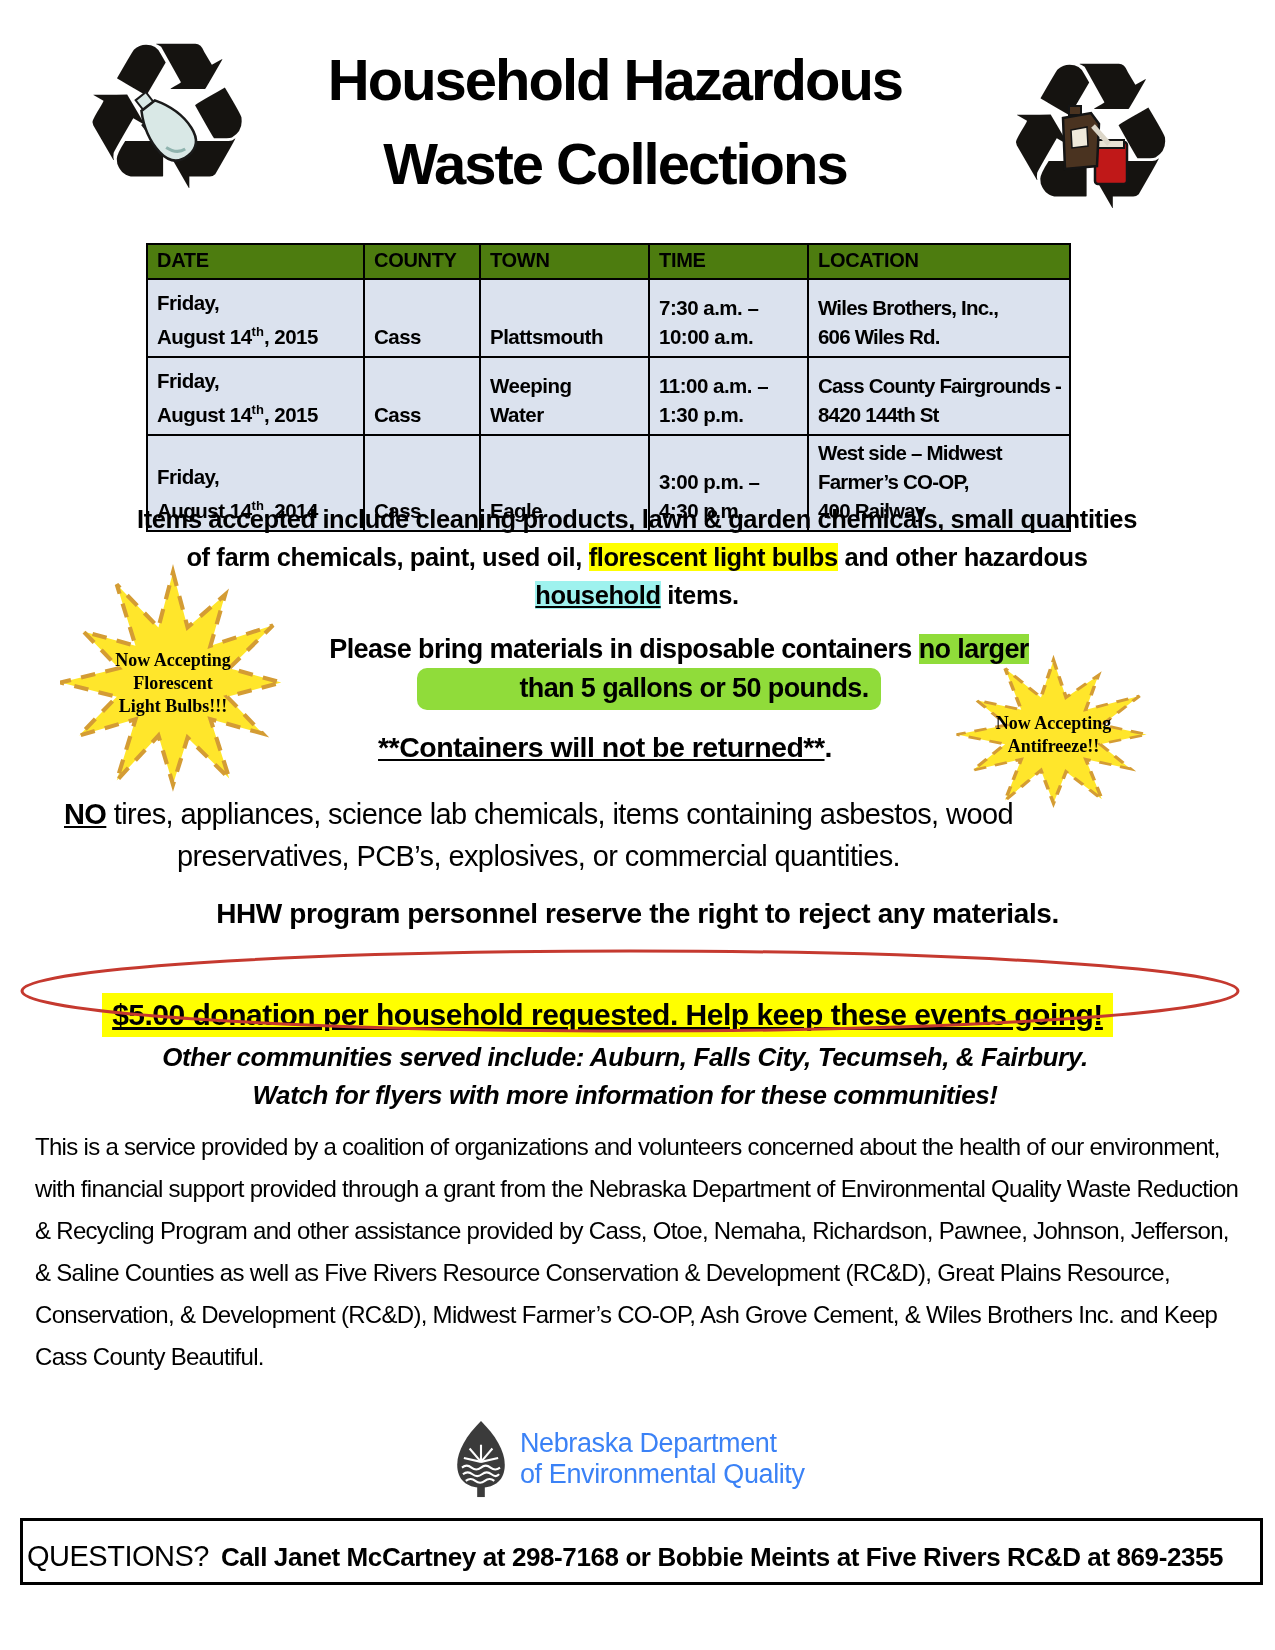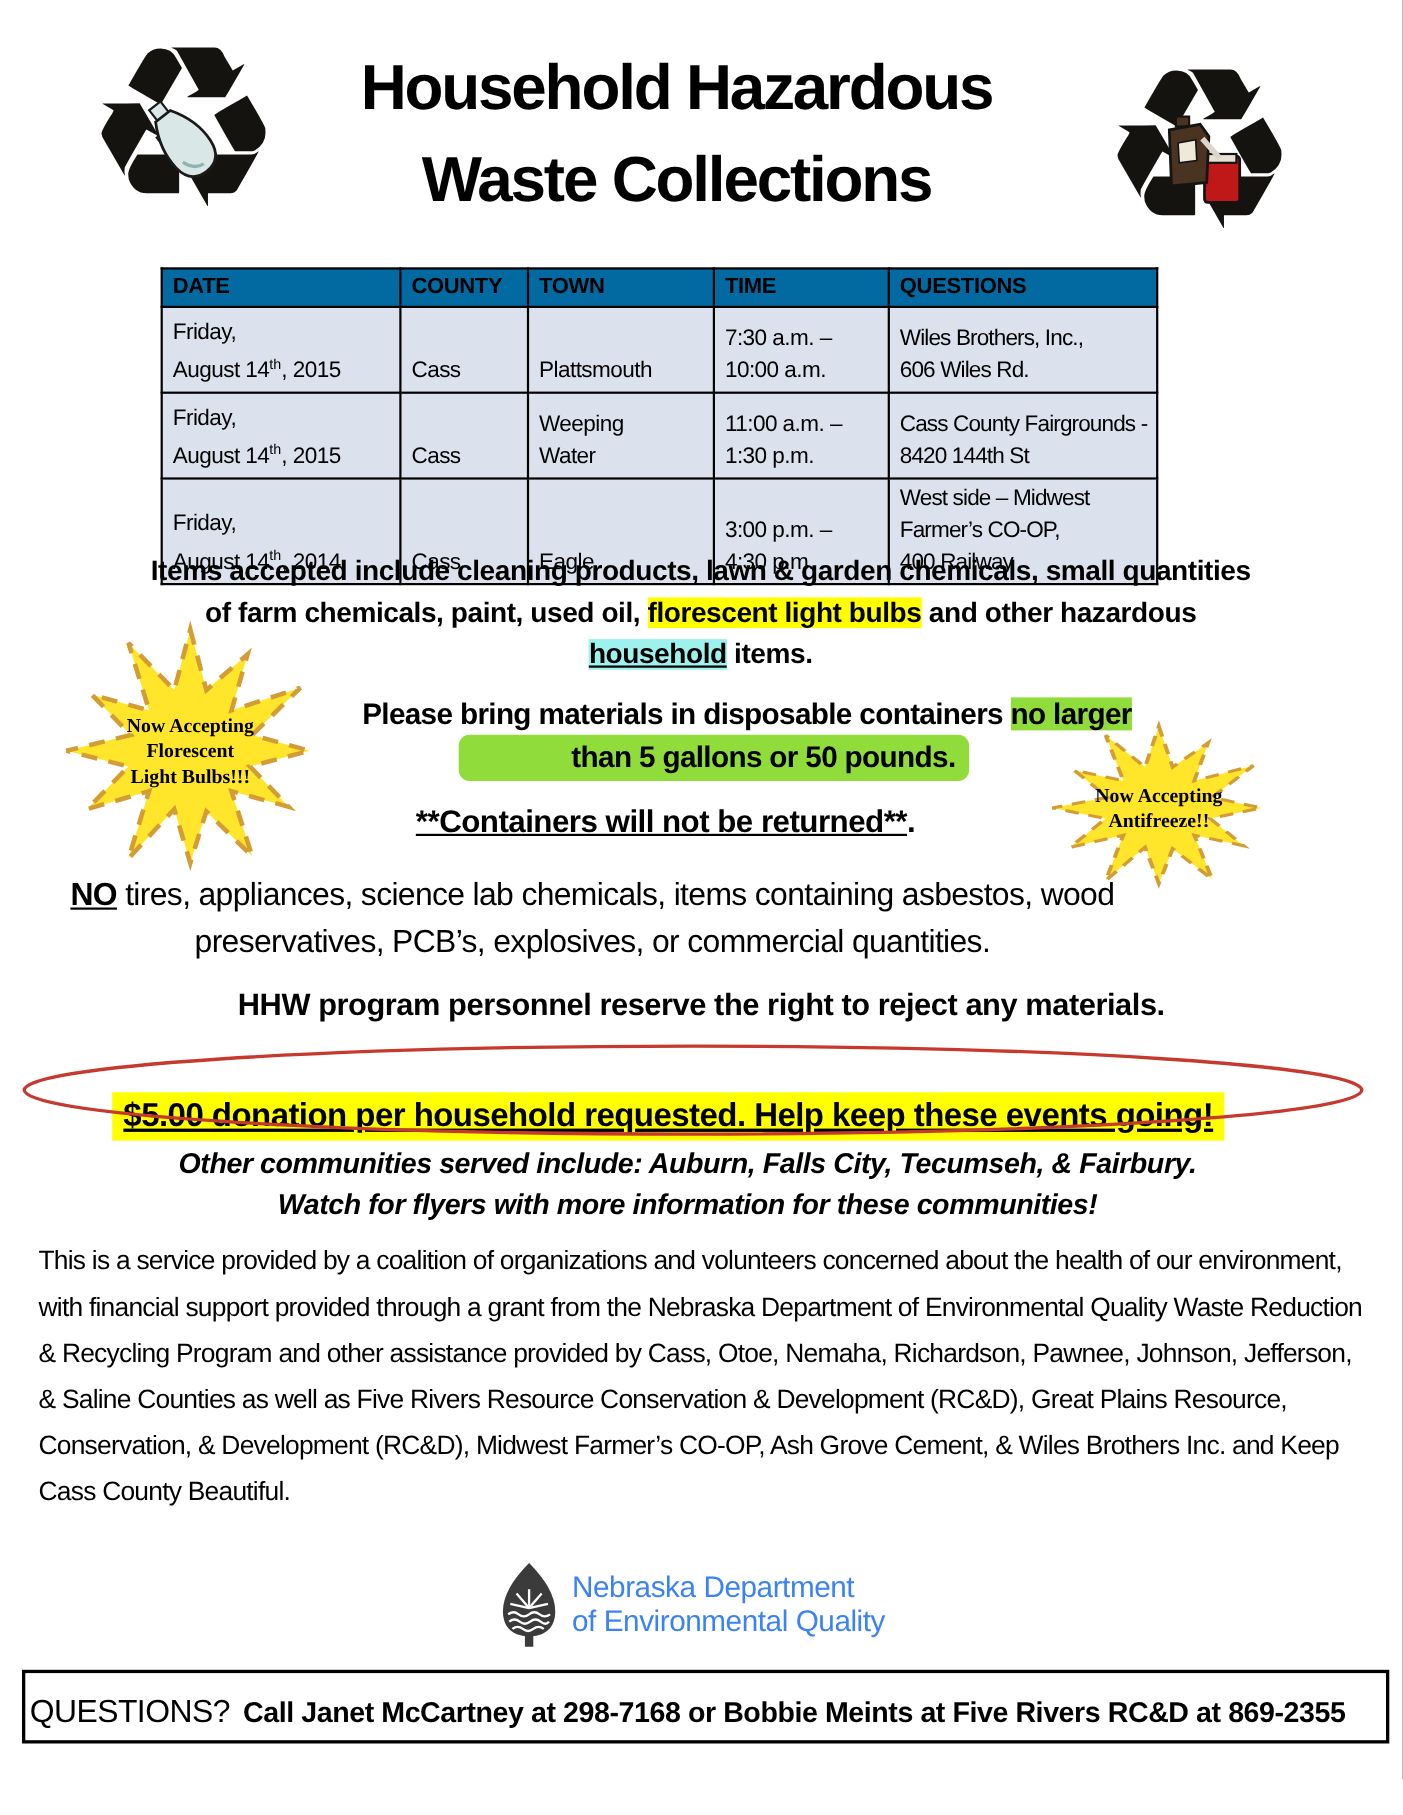--- a/index.html
+++ b/index.html
@@ -15,25 +15,25 @@
   .recycle-glyph { font-family:"DejaVu Sans", sans-serif; font-size:205px; line-height:215px; color:#151310; display:block; text-align:center; }
   .logo .center-art { position:absolute; left:50%; top:54%; transform:translate(-50%,-50%); }
   .title {
     position:absolute; left:225px; top:38px; width:780px; text-align:center;
     font-weight:bold; font-size:58px; line-height:84px; letter-spacing:-2px;
   }
   
   table.schedule { position:absolute; left:146px; top:243px; border-collapse:collapse; table-layout:fixed; }
   .schedule th, .schedule td { border:2px solid #000; padding:2px 8px 5px 9px; }
   .schedule th {
-    background:#0369a1; text-align:left; font-size:20px; font-weight:bold;
+    background:#4d7c0f; text-align:left; font-size:20px; font-weight:bold;
     height:26px; vertical-align:middle; letter-spacing:-0.3px;
   }
   .schedule td {
-    background:var(--table_row_bg); vertical-align:bottom; font-weight:normal;
+    background:var(--table_row_bg); vertical-align:bottom; font-weight:bold;
     font-size:20.5px; line-height:29px; letter-spacing:-0.5px; white-space:nowrap;
   }
   .schedule td.c-loc { letter-spacing:-0.8px; }
   .schedule sup { font-size:13px; letter-spacing:0; }
   
   .hl-yellow { background:var(--highlight_yellow); }
   .hl-cyan   { background:var(--highlight_cyan); }
   .hl-green  { background:var(--highlight_green); }
   .u { text-decoration:underline; }
   .centered-block { position:absolute; left:0; width:1275px; text-align:center; }
@@ -127,21 +127,21 @@
         <col style="width:169px">
       <col style="width:159px">
         <col style="width:239px">
     </colgroup>
     <thead>
       <tr>
         <th>DATE</th>
         <th>COUNTY</th>
         <th>TOWN</th>
         <th>TIME</th>
-        <th>QUESTIONS</th>
+        <th>LOCATION</th>
       </tr>
     </thead>
     <tbody>
       <tr style="height:78px">
         <td>
           <div>Friday,</div>
           <div><span>August 14</span><sup>th</sup><span>, 2015</span></div>
         </td>
         <td>Cass</td>
         <td>Plattsmouth</td>

